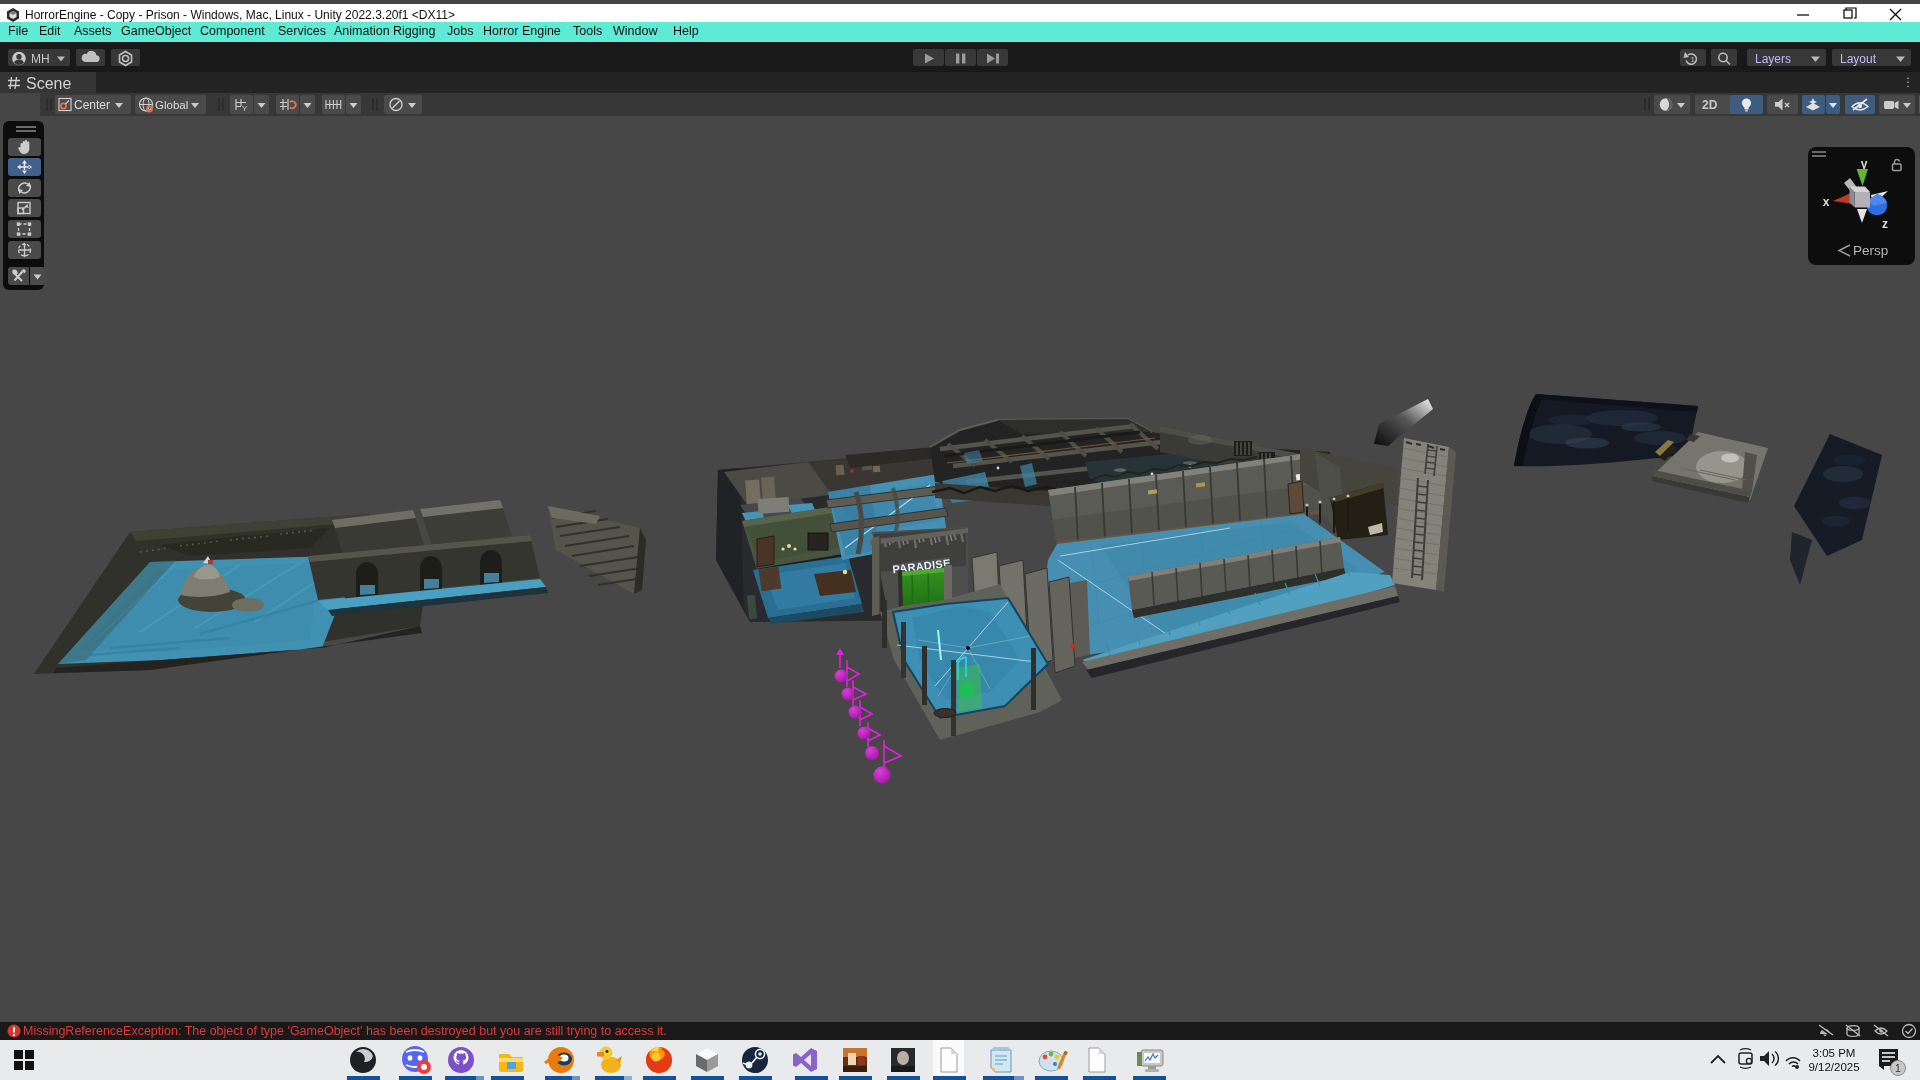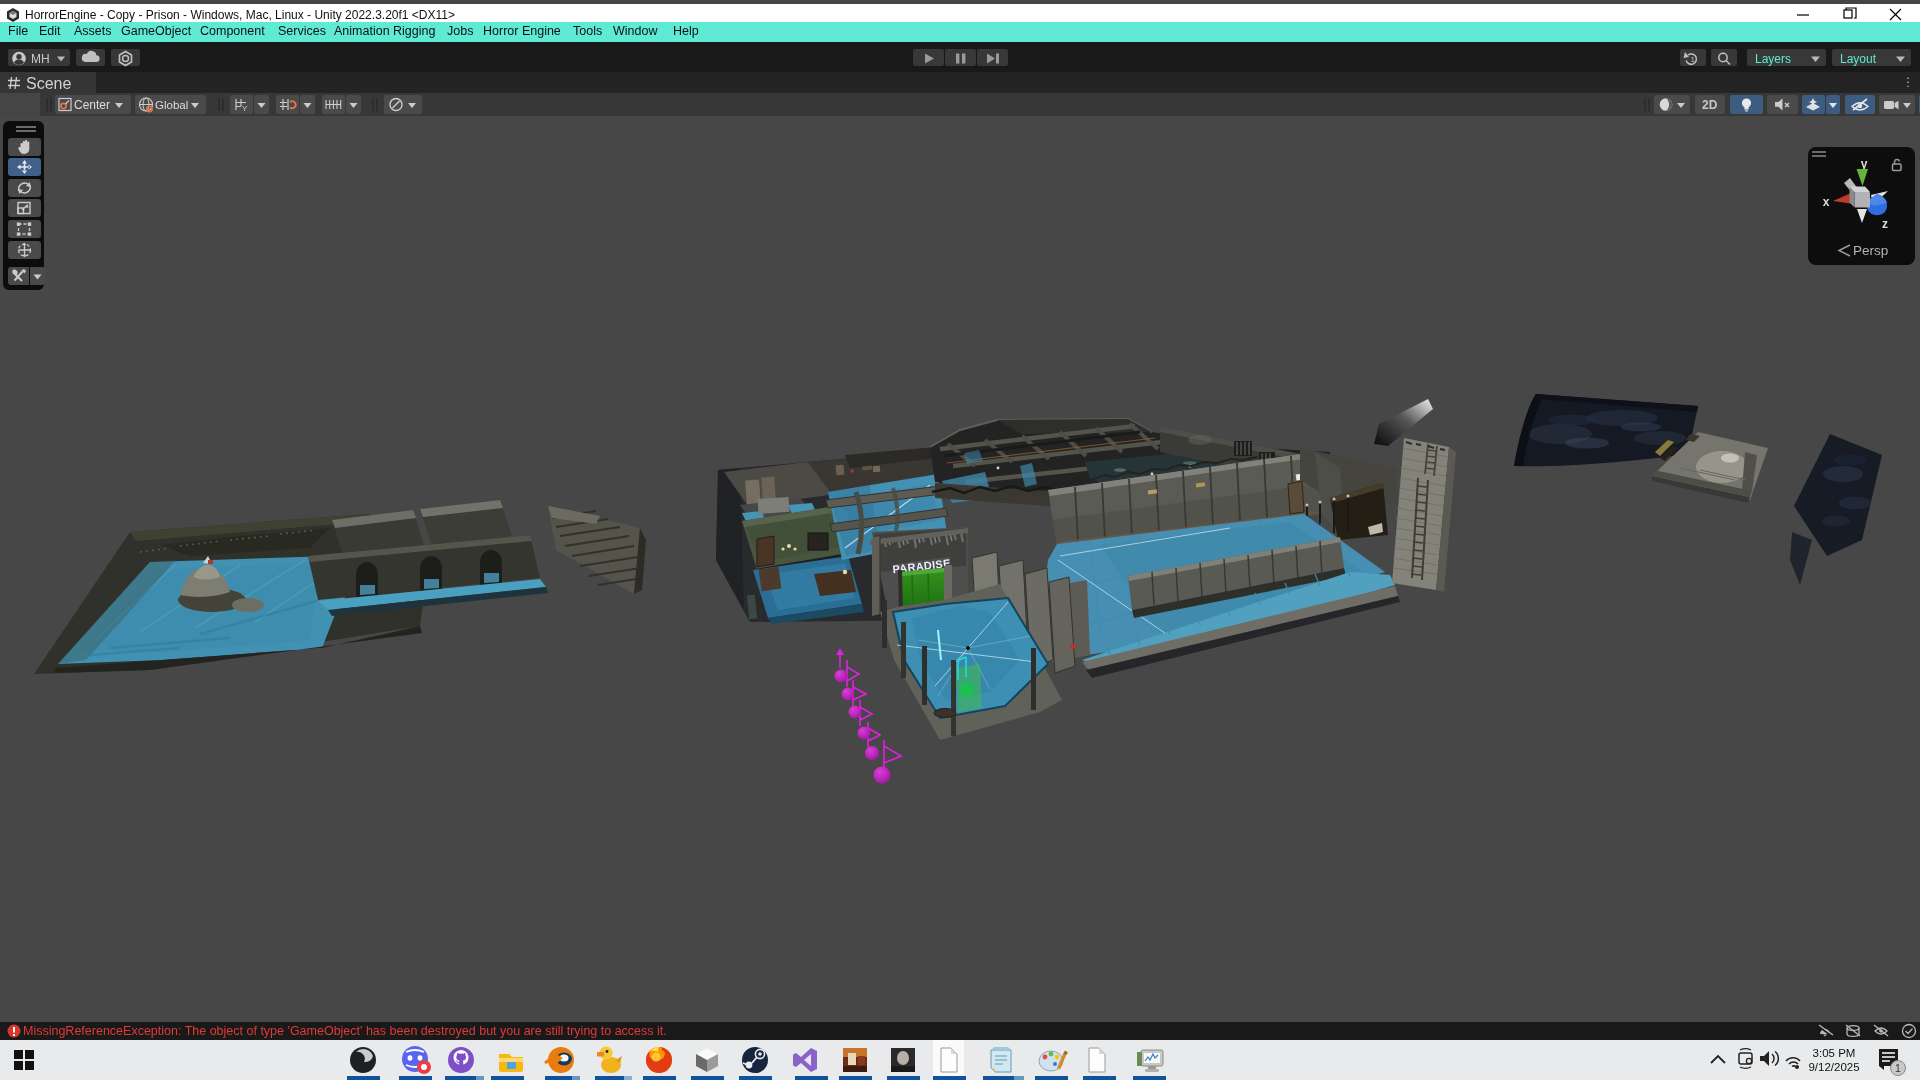--- a/index.html
+++ b/index.html
@@ -2,21 +2,21 @@
 <html><head>
 <meta charset="utf-8">
 <style>
 * { margin:0; padding:0; box-sizing:border-box; }
 html,body { width:1920px; height:1080px; overflow:hidden; background:#454545; font-family:"Liberation Sans", sans-serif; }
 #titlebar { position:absolute; left:0; top:4px; width:1920px; height:22px; background:#ffffff; color:#000; z-index:20;padding-left:40px; }
 #titlebar .ttext { position:absolute; left:25px; top:4px; font-size:12px; color:#111; }
 #menubar { position:absolute; left:0; top:22px; width:1920px; height:20px; background:#5eead4; z-index:20; }
 .mitem { position:absolute; top:2px; font-size:12.5px; color:#111; }
 #toolbar { position:absolute; left:0; top:42px; width:1920px; height:30px; background:#191919; z-index:20; }
-.tbtn { position:absolute; top:7px; height:17px; background:#383838; border-radius:2px; color:#5eead4; font-size:12px; }
+.tbtn { position:absolute; top:7px; height:17px; background:#383838; border-radius:2px; color:#c4b5fd; font-size:12px; }
 #scenetab { position:absolute; left:0; top:72px; width:1920px; height:21px; background:#242424; z-index:20; }
 #scenetab .tab { position:absolute; left:0; top:0; width:96px; height:21px; background:#353535; color:#d2d2d2; font-size:16px; }
 #scenebar { position:absolute; left:0; top:93px; width:1920px; height:23px; background:#373737; z-index:20;margin-left:40px; }
 .sbtn { position:absolute; top:2px; height:19px; background:#4a4a4a; border-radius:2px; color:#ddd; font-size:12px; }
 .sbtn.blue { background:#3d5c80; }
 #statusbar { position:absolute; left:0; top:1022px; width:1920px; height:32px; background:#191919; z-index:20; }
 #statusbar .err { position:absolute; left:23px; top:2px; font-size:12.5px; color:#e03a3a; }
 #taskbar { position:absolute; left:0; top:1040px; width:1920px; height:40px; background:#e9eaec; z-index:20; }
 #searchbox { position:absolute; left:55px; top:0px; width:281px; height:40px; background:#ffffff; border:1px solid #9a9a9a; }
 #searchbox span { position:absolute; left:34px; top:11px; font-size:14px; color:#444; }
@@ -179,21 +179,21 @@
         <polygon points="24,8 32,8 28,13" fill="#ccc"></polygon>
       </svg></div>
   <svg width="8" height="19" style="position:absolute;left:1603px;top:2px">
       <path d="M2 3 v13 M6 3 v13" stroke="#2b2b2b" stroke-width="1.6"></path>
     </svg>
   <div class="sbtn" style="left:1614px;width:36px;"><svg width="36" height="19">
         <circle cx="12" cy="9.5" r="6.3" fill="#d8d8d8"></circle>
         <path d="M12 3.2 a6.3 6.3 0 0 1 0 12.6 a8 8 0 0 0 0 -12.6" fill="#5c5c5c"></path>
         <polygon points="23,8 31,8 27,13" fill="#ccc"></polygon>
       </svg></div>
-  <div class="sbtn" style="left:1655px;width:30px;">
+  <div class="sbtn" style="left:1655px;width:48px;">
       <span style="position:absolute;left:7px;top:2.5px;font-size:12px;font-weight:bold;color:#c8c8c8">2D</span>
     </div>
   <div class="sbtn blue" style="left:1690px;width:33px;"><svg width="33" height="19">
         <circle cx="16.5" cy="8" r="4.6" fill="#e8e8e8"></circle>
         <rect x="14.4" y="11.5" width="4.2" height="3" fill="#e8e8e8"></rect>
         <rect x="15.1" y="15" width="2.8" height="1.6" fill="#bbb"></rect>
       </svg></div>
   <div class="sbtn" style="left:1727px;width:31px;"><svg width="31" height="19">
         <polygon points="8,7 11.5,7 15.5,3.5 15.5,15.5 11.5,11.8 8,11.8" fill="#ccc"></polygon>
         <path d="M18 8 l4 4 M22 8 l-4 4" stroke="#ccc" stroke-width="1.4"></path>

